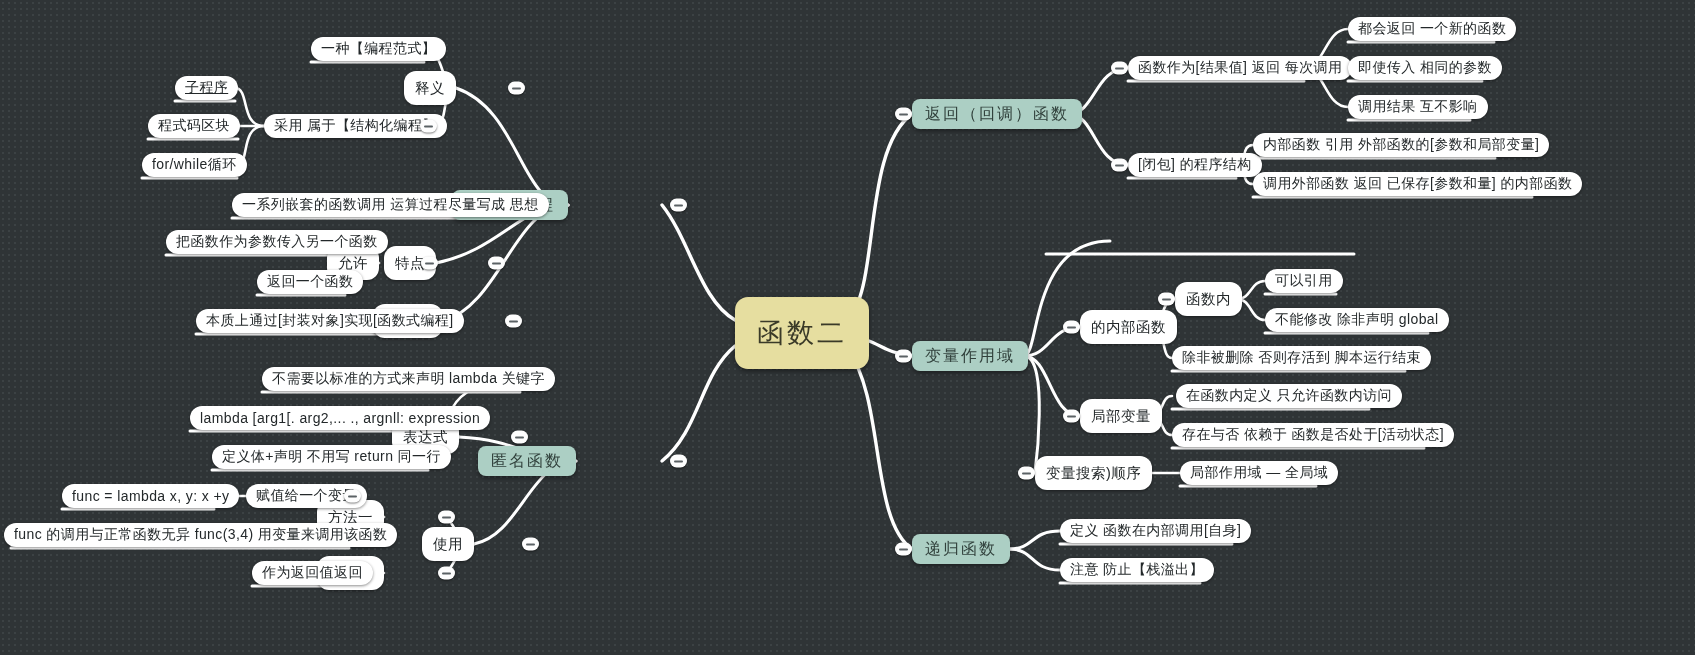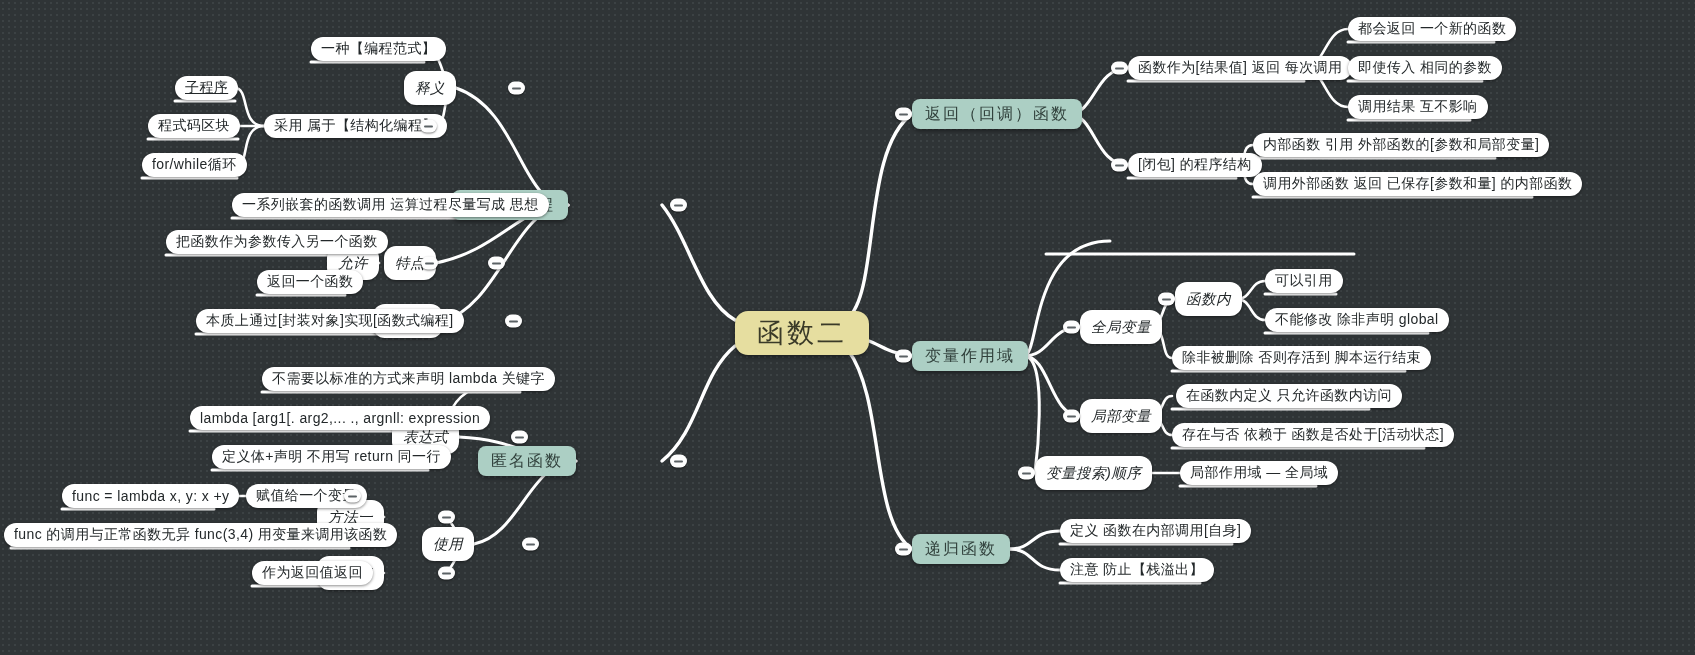--- a/index.html
+++ b/index.html
@@ -15,36 +15,35 @@
   svg.links{position:absolute;left:0;top:0;width:1695px;height:655px;}
   .node{
     position:absolute;box-sizing:border-box;
     display:flex;align-items:center;justify-content:center;
     white-space:nowrap;border-radius:9px;
     transform:translateY(-50%);
   }
   .node.root{
     background:#e6dea0;color:#3a3a28;
     font-size:27px;border-radius:13px;
-    padding:0 22px;height:44px;
+    padding:0 22px;height:72px;
     box-shadow:0 2px 5px rgba(0,0,0,.45);
     letter-spacing:3px;
   }
   .node.lvl2{
     background:#accfc4;color:#31413c;
     font-size:16px;height:30px;padding:0 13px;
     border-radius:8px;letter-spacing:2px;
     box-shadow:0 2px 4px rgba(0,0,0,.4);
   }
   .node.lvl3{
     background:#ffffff;color:#23282a;
     font-size:14.5px;height:25px;padding:17px 11px;
     border-radius:12px;letter-spacing:.5px;
     box-shadow:0 1px 3px rgba(0,0,0,.45);
-    font-style:italic;
   }
   .node.leaf{
     background:#ffffff;color:#23282a;
     font-size:14px;height:24px;padding:0 10px;
     border-radius:12px;letter-spacing:.4px;
     box-shadow:0 1px 3px rgba(0,0,0,.45);
   }
   .handle{
     position:absolute;width:17px;height:13px;border-radius:7px;
     background:#fdfdfd;transform:translateY(-50%);
@@ -317,21 +316,21 @@
 
   <div class="node leaf" style="left:1253px;top:145px;">
     <span>内部函数 引用 外部函数的[参数和局部变量]</span>
   </div>
   <div class="node leaf" style="left:1253px;top:184px;">
     <span>调用外部函数 返回 已保存[参数和量] 的内部函数</span>
   </div>
 
 
   <div class="node lvl3" style="left:1080px;top:327px;">
-    <span>全局变量</span>
+    <span>的内部函数</span>
   </div>
   <div class="handle" style="left:1063px;top:327px;"></div>
 
   <div class="node lvl3" style="left:1175px;top:299px;">
     <span>函数内</span>
   </div>
   <div class="handle" style="left:1158px;top:299px;"></div>
 
   <div class="node leaf" style="left:1265px;top:281px;">
     <span>可以引用</span>

